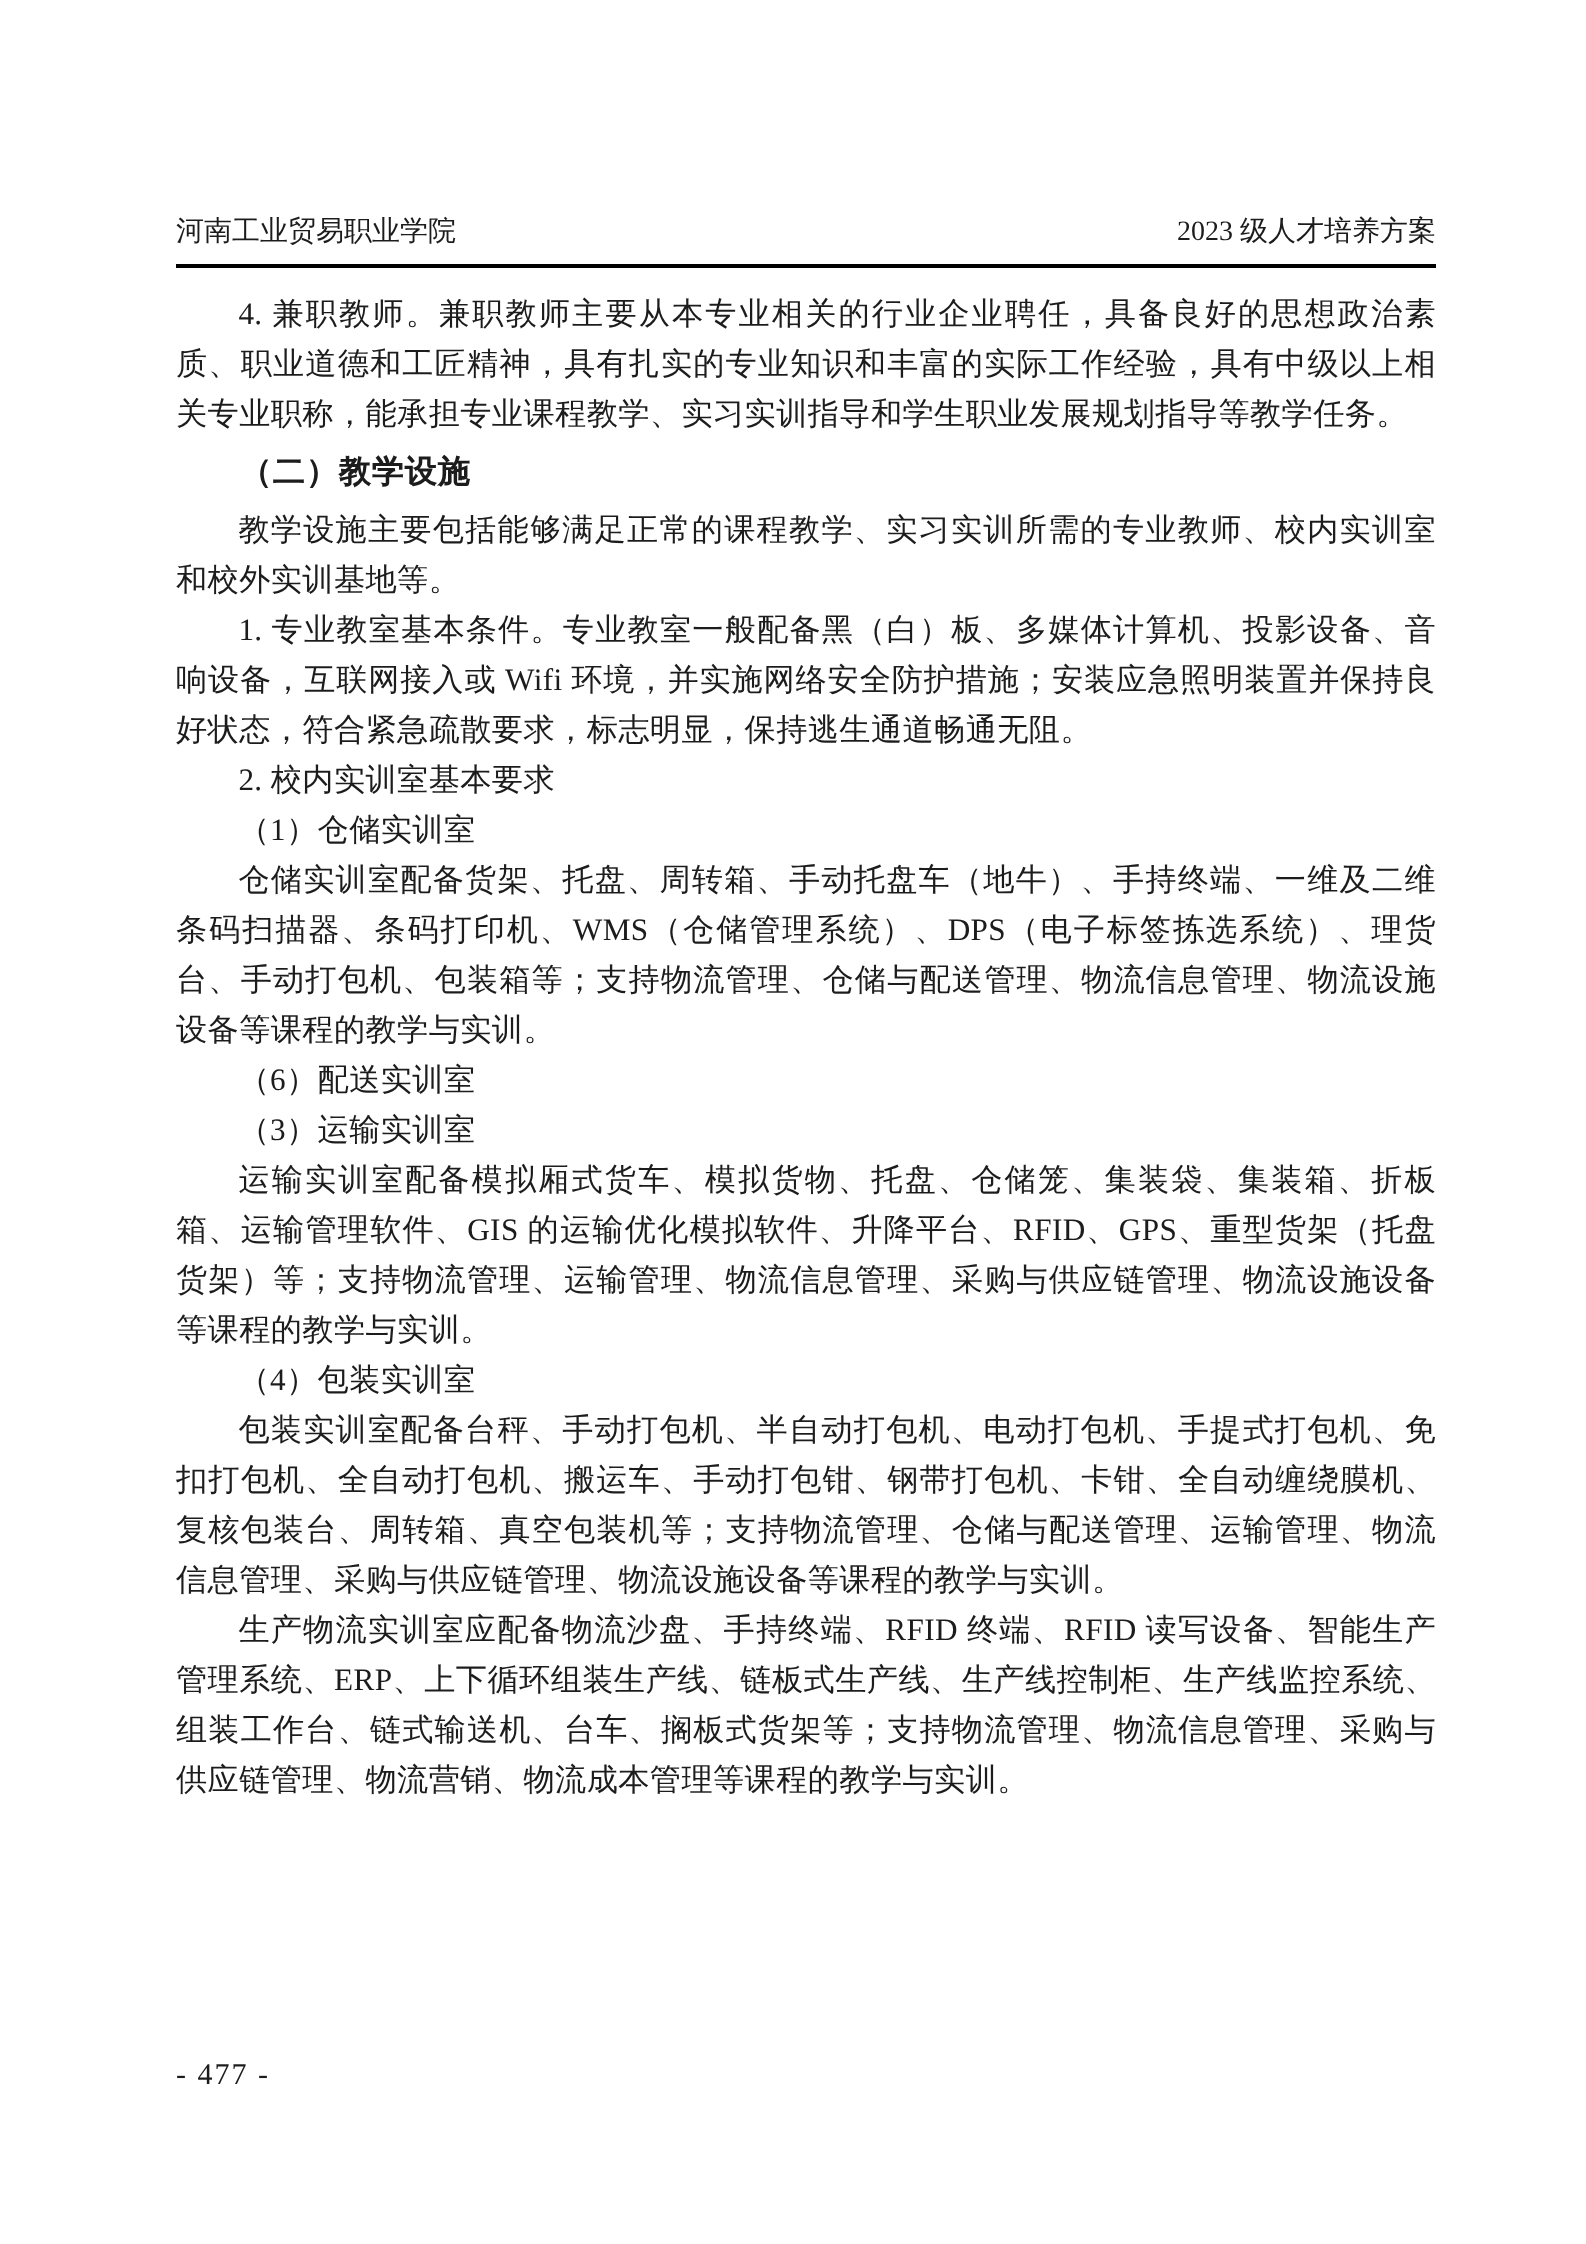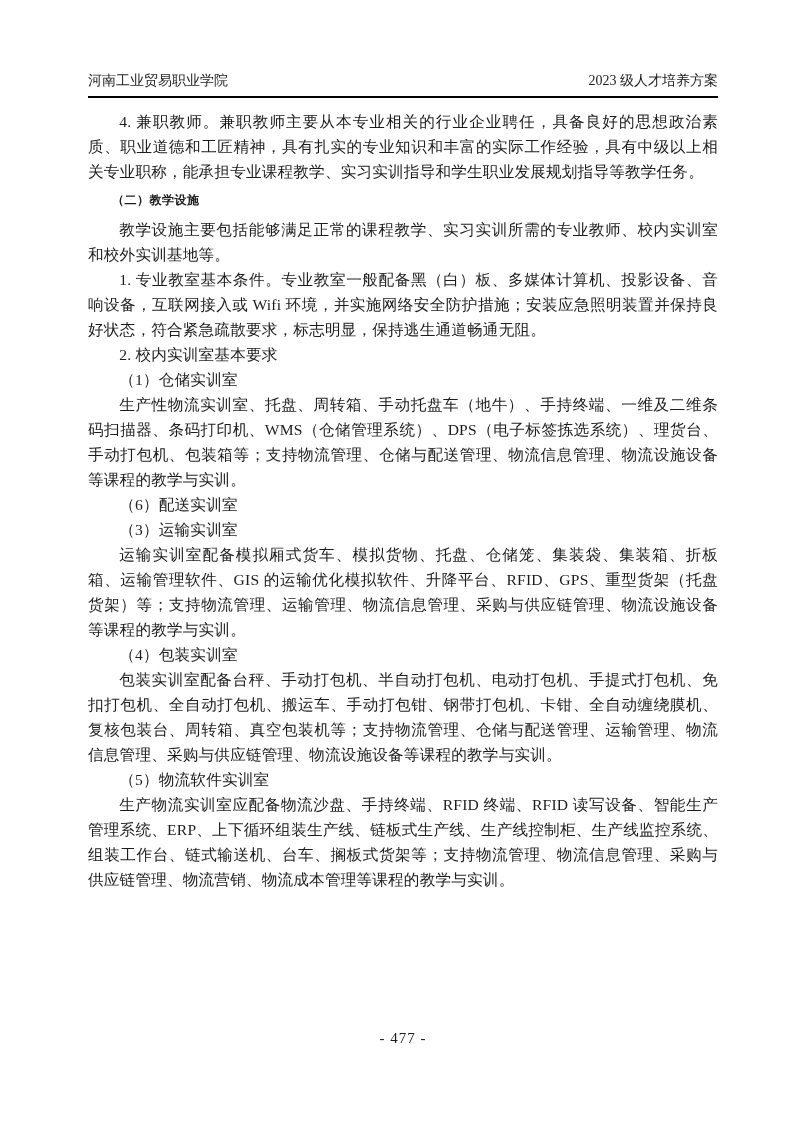--- a/index.html
+++ b/index.html
@@ -22,50 +22,50 @@
   .content {
     position: absolute;
     left: 88px;
     top: 0;
     width: 630px;
   }
   .doc-header {
     display: flex;
     justify-content: space-between;
     align-items: flex-end;
-    padding-top: 72px;
+    padding-top: 108px;
     padding-bottom: 6px;
     font-size: 14px;
     line-height: 18px;
     border-bottom: 2px solid #000000;
   }
   .doc-body {
     padding-top: 11px;
   }
   .doc-body p {
     font-size: 15.6px;
     line-height: 25px;
     text-align: justify;
     text-indent: 2em;
     letter-spacing: 0.2px;
   }
   .doc-body p.heading {
     font-family: "Liberation Sans", "DejaVu Sans", sans-serif;
     font-weight: bold;
-    font-size: 12px;
+    font-size: 16px;
     line-height: 27px;
     margin: 3px 0 3px 0;
     letter-spacing: 0.5px;
   }
   .page-footer {
     position: absolute;
     top: 1028px;
     left: 88px;
     width: 630px;
-    text-align: center;
+    text-align: left;
     font-size: 15px;
     line-height: 20px;
     letter-spacing: 1px;
   }
 </style>
 </head>
 <body>
 
 <div class="page">
   <div class="content">
@@ -75,27 +75,26 @@
       <span>2023 级人才培养方案</span>
     </div>
 
     <div class="doc-body">
       <p>4. 兼职教师。兼职教师主要从本专业相关的行业企业聘任，具备良好的思想政治素质、职业道德和工匠精神，具有扎实的专业知识和丰富的实际工作经验，具有中级以上相关专业职称，能承担专业课程教学、实习实训指导和学生职业发展规划指导等教学任务。</p>
       <p class="heading">（二）教学设施</p>
       <p>教学设施主要包括能够满足正常的课程教学、实习实训所需的专业教师、校内实训室和校外实训基地等。</p>
       <p>1. 专业教室基本条件。专业教室一般配备黑（白）板、多媒体计算机、投影设备、音响设备，互联网接入或 Wifi 环境，并实施网络安全防护措施；安装应急照明装置并保持良好状态，符合紧急疏散要求，标志明显，保持逃生通道畅通无阻。</p>
       <p>2. 校内实训室基本要求</p>
       <p>（1）仓储实训室</p>
-      <p>生产性物流实训室、托盘、周转箱、手动托盘车（地牛）、手持终端、一维及二维条码扫描器、条码打印机、WMS（仓储管理系统）、DPS（电子标签拣选系统）、理货台、手动打包机、包装箱等；支持物流管理、仓储与配送管理、物流信息管理、物流设施设备等课程的教学与实训。</p>
+      <p>仓储实训室配备货架、托盘、周转箱、手动托盘车（地牛）、手持终端、一维及二维条码扫描器、条码打印机、WMS（仓储管理系统）、DPS（电子标签拣选系统）、理货台、手动打包机、包装箱等；支持物流管理、仓储与配送管理、物流信息管理、物流设施设备等课程的教学与实训。</p>
       <p>（6）配送实训室</p>
       <p>（3）运输实训室</p>
       <p>运输实训室配备模拟厢式货车、模拟货物、托盘、仓储笼、集装袋、集装箱、折板箱、运输管理软件、GIS 的运输优化模拟软件、升降平台、RFID、GPS、重型货架（托盘货架）等；支持物流管理、运输管理、物流信息管理、采购与供应链管理、物流设施设备等课程的教学与实训。</p>
       <p>（4）包装实训室</p>
       <p>包装实训室配备台秤、手动打包机、半自动打包机、电动打包机、手提式打包机、免扣打包机、全自动打包机、搬运车、手动打包钳、钢带打包机、卡钳、全自动缠绕膜机、复核包装台、周转箱、真空包装机等；支持物流管理、仓储与配送管理、运输管理、物流信息管理、采购与供应链管理、物流设施设备等课程的教学与实训。</p>
-      <p>（5）物流软件实训室</p>
       <p>生产物流实训室应配备物流沙盘、手持终端、RFID 终端、RFID 读写设备、智能生产管理系统、ERP、上下循环组装生产线、链板式生产线、生产线控制柜、生产线监控系统、组装工作台、链式输送机、台车、搁板式货架等；支持物流管理、物流信息管理、采购与供应链管理、物流营销、物流成本管理等课程的教学与实训。</p>
 
     </div>
 
   </div>
 
   <div class="page-footer">
     <span>- 477 -</span>
   </div>
 </div>

